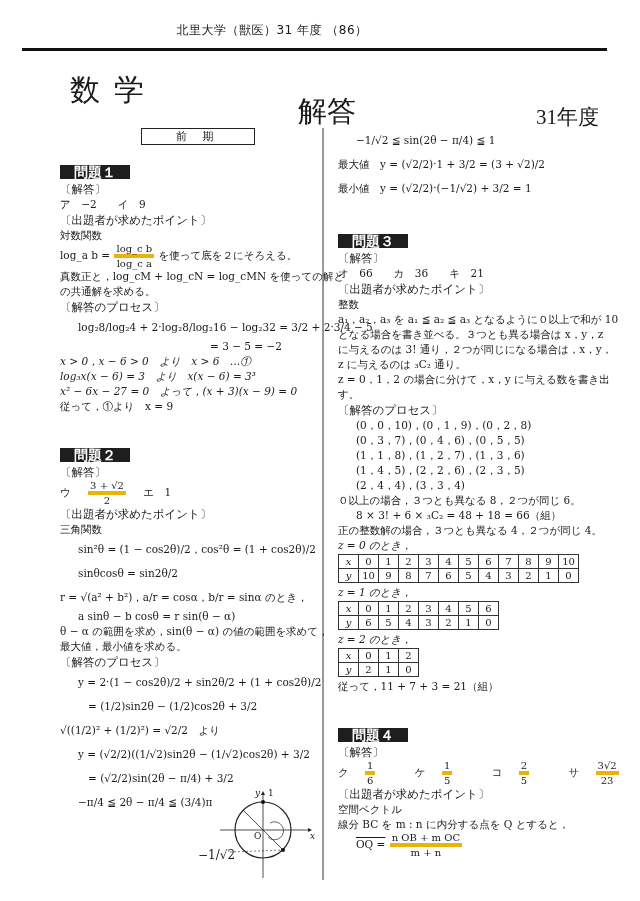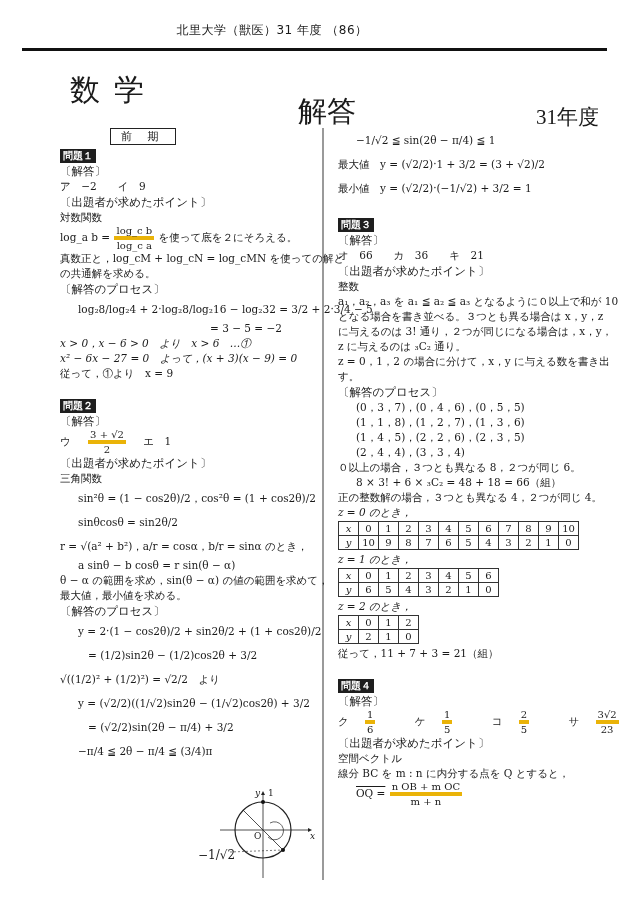--- a/index.html
+++ b/index.html
@@ -9,24 +9,24 @@
   .running-head { top:22px; left:0; width:544px; text-align:center;
                   font-family:"DejaVu Sans", sans-serif; font-size:12px; letter-spacing:0.5px; }
   .rule { top:48px; left:22px; width:585px; height:3px; background:#111; }
   .subject { top:70px; left:70px; font-family:"DejaVu Sans", sans-serif; font-size:30px; letter-spacing:14px; }
   .title { top:92px; left:298px; font-family:"DejaVu Sans", sans-serif; font-size:29px; }
   .year { top:103px; left:536px; font-family:Liberation Serif, serif; font-size:21px; }
   .vdiv { top:128px; left:322px; width:2px; height:752px; background:#9a9a9a; }
   .col { font-size:10.5px; line-height:15px; }
   .col-left { top:128px; left:60px; width:255px; }
   .col-right { top:128px; left:338px; width:270px; }
-  .term { display:inline-block; border:1px solid #222; padding:0 10px; font-family:"DejaVu Sans", sans-serif;
-          font-size:11px; letter-spacing:6px; margin-left:50px; margin-bottom:2px; }
+  .term { display:inline-block; border:1px solid #222; padding:0 34px; font-family:"DejaVu Sans", sans-serif;
+          font-size:11px; letter-spacing:6px; margin-left:81px; margin-bottom:2px; }
   .badge { display:inline-block; background:#1e1e1e; color:#fff; font-family:"DejaVu Sans", sans-serif;
-           font-weight:bold; font-size:10px; padding:0 3px; line-height:14px; margin-top:2px; }
+           font-weight:bold; font-size:14px; padding:0 14px; line-height:14px; margin-top:18px; }
   .sec { font-family:"DejaVu Sans", sans-serif; font-size:11.5px; line-height:16px; }
   .line { white-space:nowrap; }
   .ind1 { padding-left:18px; }
   .ind2 { padding-left:28px; }
   .gap { height:16px; }
   .frac { display:inline-block; vertical-align:middle; text-align:center; font-size:10px; line-height:11px; margin:0 1px; }
   .frac .n { display:block; border-bottom:4px solid #eab308; padding:0 2px; }
   .frac .d { display:block; padding:0 2px; }
   .math { font-style:italic; }
   table.vals { border-collapse:collapse; font-size:10px; margin:1px 0 2px 0; }
@@ -58,20 +58,21 @@
     <span>log_a b =</span>
     <span class="frac"><span class="n">log_c b</span><span class="d">log_c a</span></span>
     <span>を使って底を２にそろえる。</span>
   </div>
   <div class="line">真数正と，log_cM + log_cN = log_cMN を使っての解と</div>
   <div class="line">の共通解を求める。</div>
   <div class="sec">〔解答のプロセス〕</div>
   <div class="line ind1 tall">log₂8/log₂4 + 2·log₂8/log₂16 − log₂32 = 3/2 + 2·3/4 − 5</div>
   <div class="line" style="padding-left:150px">= 3 − 5 = −2</div>
   <div class="line math">x &gt; 0，x − 6 &gt; 0　より　x &gt; 6　…①</div>
+  <div class="line math">log₃x(x − 6) = 3　より　x(x − 6) = 3³</div>
   <div class="line math">x² − 6x − 27 = 0　よって，(x + 3)(x − 9) = 0</div>
   <div class="line">従って，①より　x = 9</div>
   <div class="gap"></div>
 
   
   <div><span class="badge">問題２</span></div>
   <div class="sec">〔解答〕</div>
   <div class="line tall">
     <span>ウ</span>
     <span class="frac" style="margin-left:14px"><span class="n">3 + √2</span><span class="d">2</span></span>
@@ -125,20 +126,21 @@
   <div class="line">オ　66　　カ　36　　キ　21</div>
   <div class="sec">〔出題者が求めたポイント〕</div>
   <div class="line">整数</div>
   <div class="line">a₁，a₂，a₃ を a₁ ≦ a₂ ≦ a₃ となるように０以上で和が 10</div>
   <div class="line">となる場合を書き並べる。３つとも異る場合は x，y，z</div>
   <div class="line">に与えるのは 3! 通り，２つが同じになる場合は，x，y，</div>
   <div class="line">z に与えるのは ₃C₂ 通り。</div>
   <div class="line">z = 0，1，2 の場合に分けて，x，y に与える数を書き出</div>
   <div class="line">す。</div>
   <div class="sec">〔解答のプロセス〕</div>
+  <div class="line ind1">(0，0，10)，(0，1，9)，(0，2，8)</div>
   <div class="line ind1">(0，3，7)，(0，4，6)，(0，5，5)</div>
   <div class="line ind1">(1，1，8)，(1，2，7)，(1，3，6)</div>
   <div class="line ind1">(1，4，5)，(2，2，6)，(2，3，5)</div>
   <div class="line ind1">(2，4，4)，(3，3，4)</div>
   <div class="line">０以上の場合，３つとも異なる 8，２つが同じ 6。</div>
   <div class="line ind1">8 × 3! + 6 × ₃C₂ = 48 + 18 = 66（組）</div>
   <div class="line">正の整数解の場合，３つとも異なる 4，２つが同じ 4。</div>
 
   <div class="line math">z = 0 のとき，</div>
   <table class="vals">

